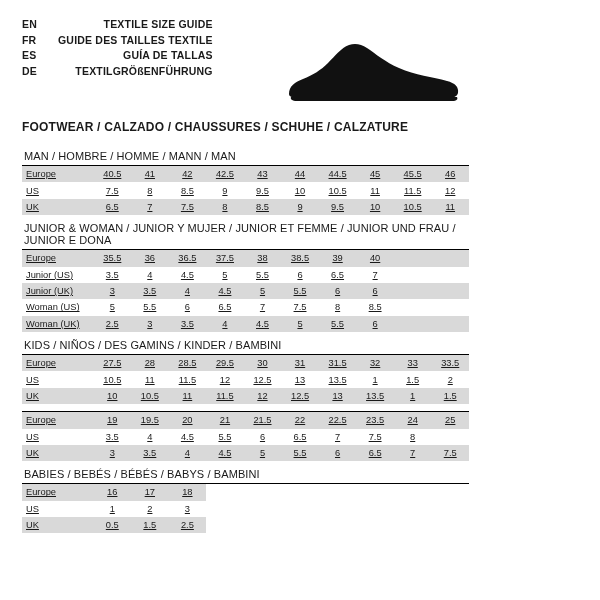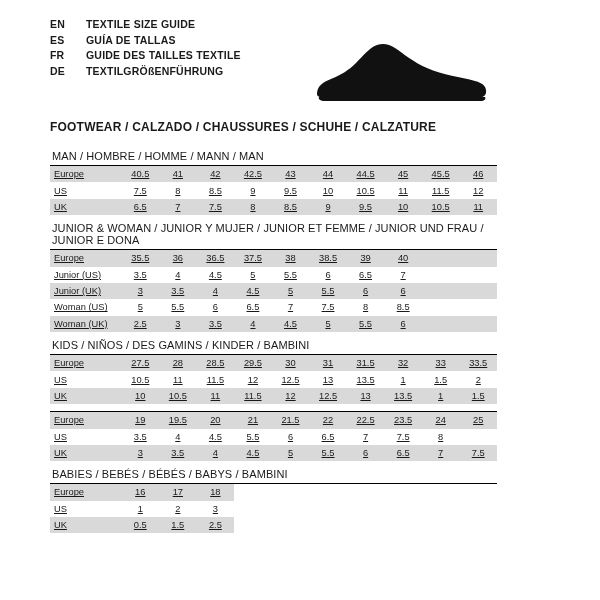--- a/index.html
+++ b/index.html
@@ -13,21 +13,20 @@
     font-family: "Liberation Sans", sans-serif;
     color: #1a1a1a;
     overflow: hidden;
   }
   .page {
     position: relative;
     width: 508px;
     height: 600px;
     box-sizing: border-box;
     padding: 18px 39px 0 22px;
-    margin-left: 28px;
   }
 
   
   .header {
     position: relative;
     height: 92px;
   }
   .lang-table {
     border-collapse: collapse;
     font-size: 10.5px;
@@ -38,20 +37,21 @@
     padding: 0 0 3.5px 0;
     vertical-align: top;
     white-space: nowrap;
   }
   .lang-code {
     width: 36px;
     color: #1a1a1a;
   }
   .lang-title {
     color: #1a1a1a;
+    text-align: right;
   }
 
   .shoe-art {
     position: absolute;
     top: 20px;
     right: 8px;
     width: 180px;
     height: 70px;
   }
 
@@ -106,26 +106,26 @@
 <div class="page">
 
   <div class="header">
     <table class="lang-table">
       <tbody>
         <tr>
           <td class="lang-code">EN</td>
           <td class="lang-title">TEXTILE SIZE GUIDE</td>
         </tr>
         <tr>
+          <td class="lang-code">FR</td>
+          <td class="lang-title">GUIDE DES TAILLES TEXTILE</td>
+        </tr>
+        <tr>
           <td class="lang-code">ES</td>
           <td class="lang-title">GUÍA DE TALLAS</td>
-        </tr>
-        <tr>
-          <td class="lang-code">FR</td>
-          <td class="lang-title">GUIDE DES TAILLES TEXTILE</td>
         </tr>
         <tr>
           <td class="lang-code">DE</td>
           <td class="lang-title">TEXTILGRÖßENFÜHRUNG</td>
         </tr>
       </tbody>
     </table>
 
     <div class="shoe-art">
       <svg viewBox="0 0 180 70" width="180" height="70" aria-hidden="true">

